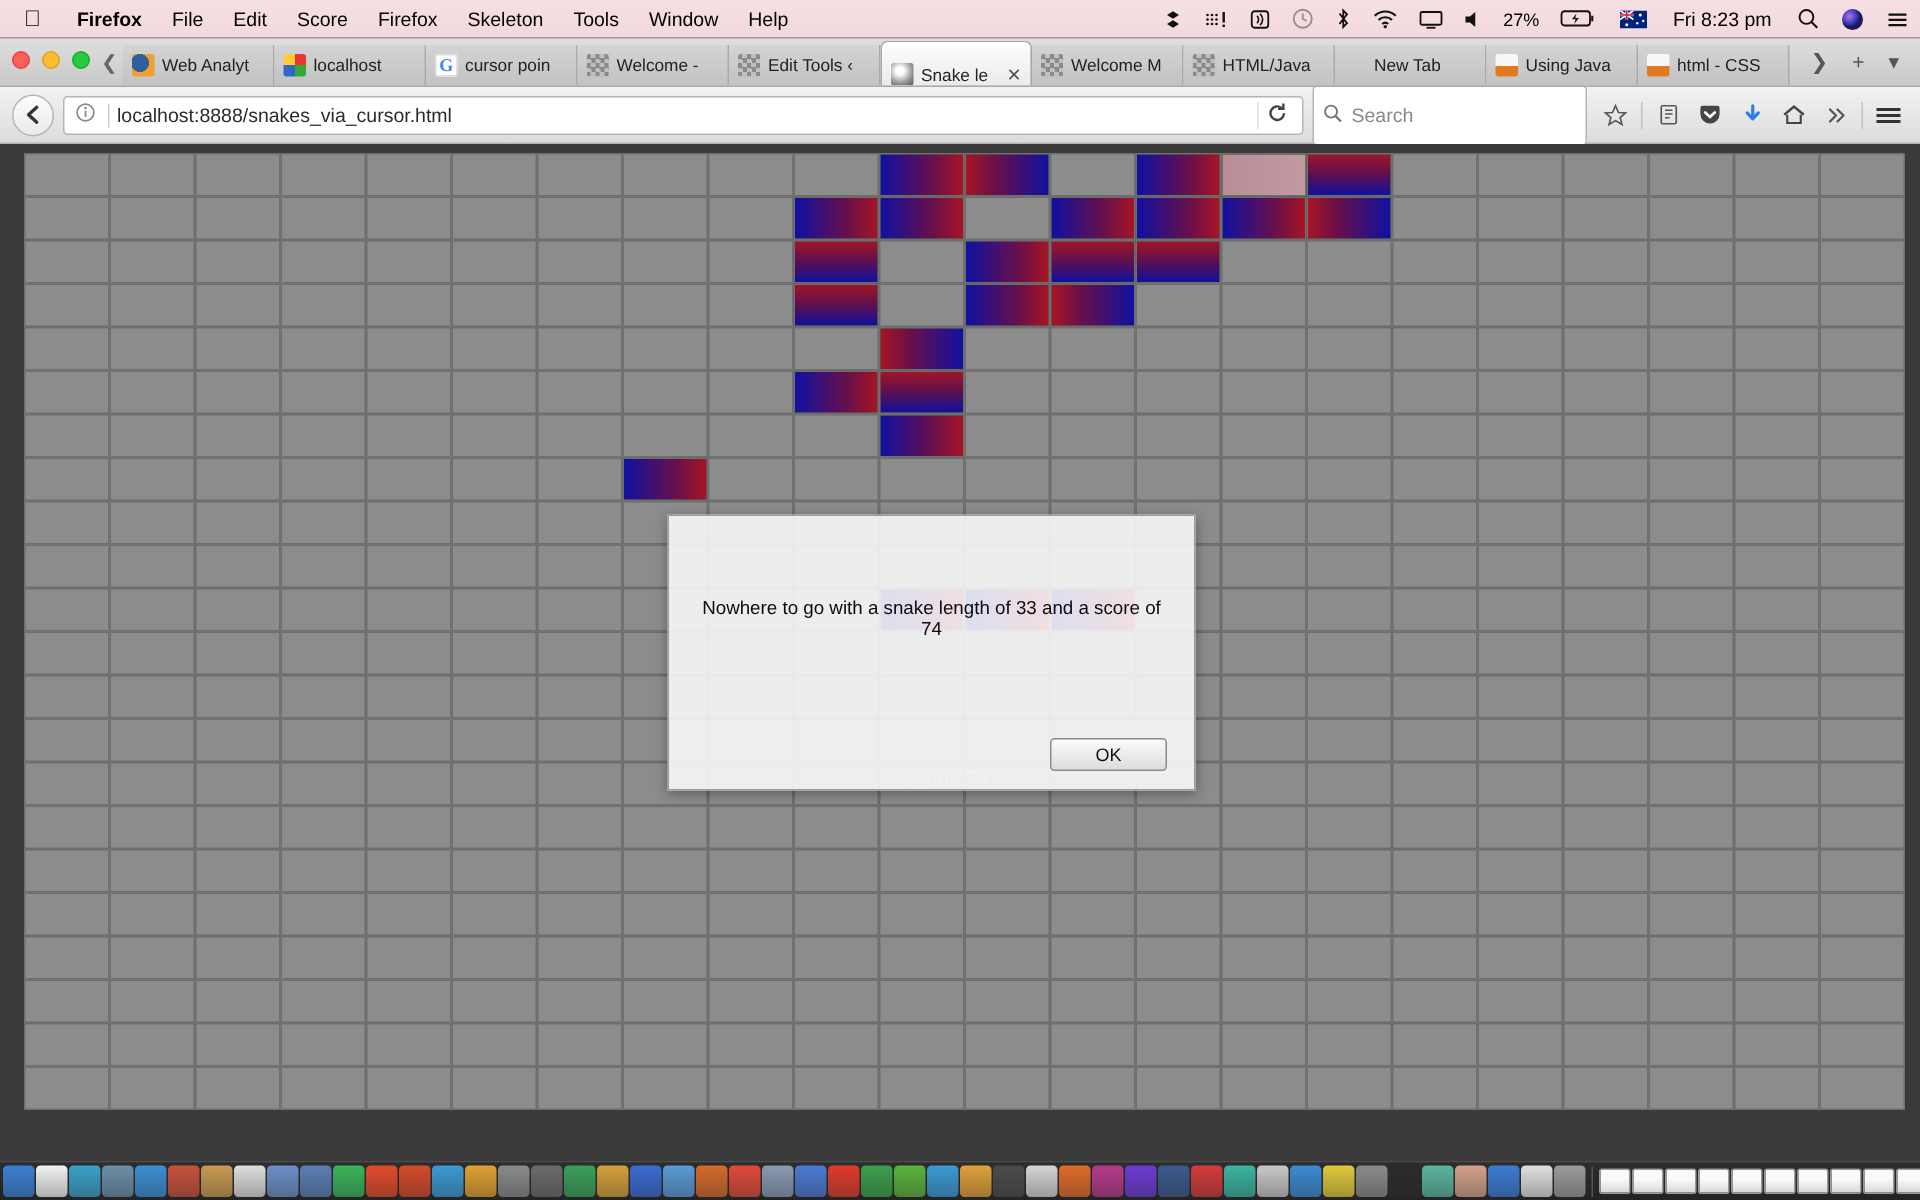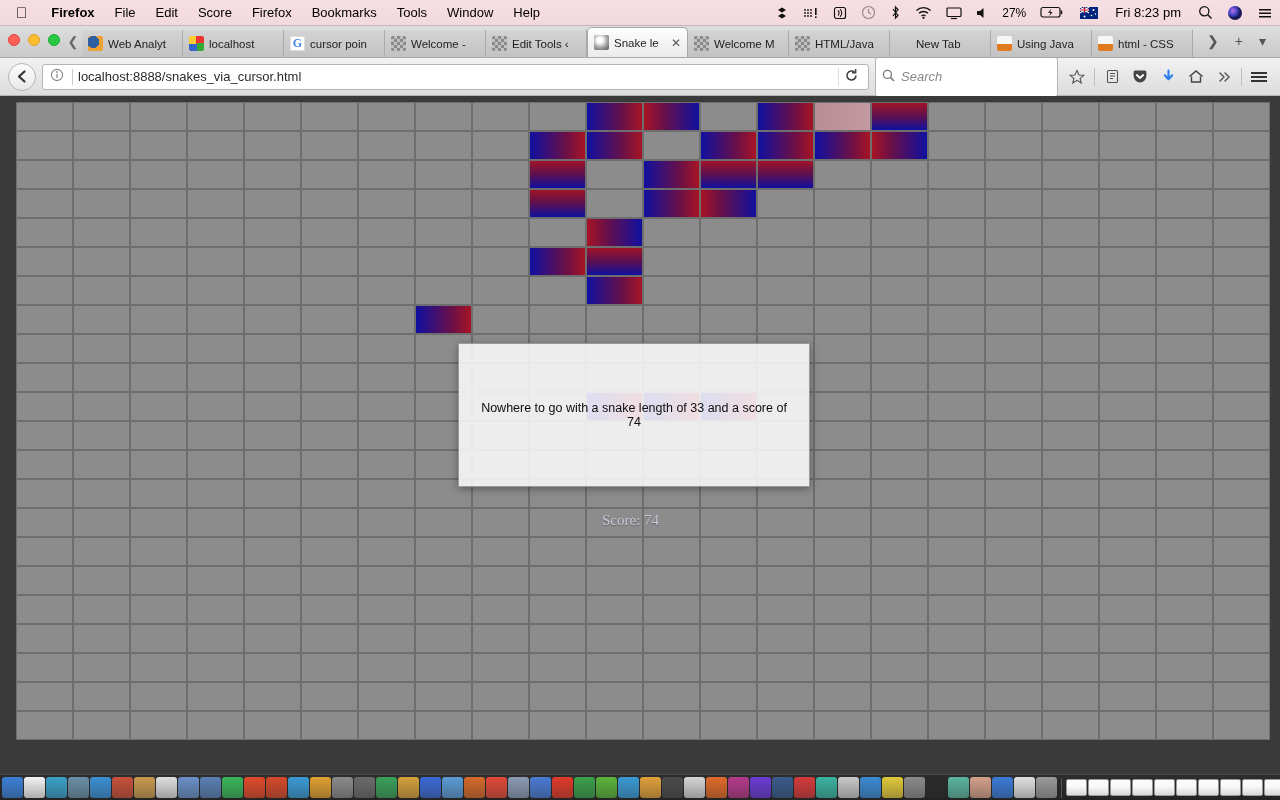--- a/index.html
+++ b/index.html
@@ -64,20 +64,21 @@
     background: linear-gradient(to bottom, #d4d4d4, #c2c2c2);
     border-right: 1px solid #aaa;
     overflow: hidden; white-space: nowrap;
   }
   .tab.active {
     height: 30px;
     background: linear-gradient(to bottom, #fdfdfd, #ebebeb);
     border: 1px solid #a8a8a8; border-bottom: none;
     border-radius: 5px 5px 0 0;
     z-index: 3;
+    align-items: flex-end;
   }
   .tab .favicon {
     width: 15px; height: 15px; margin-right: 5px; flex: 0 0 15px;
     border-radius: 2px; position: relative;
   }
   .tab .tlabel { overflow: hidden; text-overflow: clip; flex: 1; }
   .tab .tclose { margin-left: 3px; color: #555; font-size: 12px; }
   .fav-blob { background: radial-gradient(circle at 35% 40%, #2e5f9e 0 45%, #f0a030 46% 100%); border-radius:50%; }
   .fav-rj { background: conic-gradient(#e33 0 25%, #3a3 25% 50%, #36c 50% 75%, #fc3 75% 100%); }
   .fav-g {
@@ -119,21 +120,21 @@
     font-size: 13px; color: #000;
   }
   #urlbar .idbtn { width: 20px; text-align:center; color:#777; font-size: 12px; }
   #urlbar .divider { width:1px; height:16px; background:#ccc; margin: 0 5px; }
   #urlbar .urltext { color: #2b2b2b; }
   #urlbar .reload { width: 26px; text-align:center; color:#555; font-size:14px; border-left:1px solid #ddd; }
   #searchbar {
     width: 183px; height: 40px;
     background: #fff; border: 1px solid #b5b5b5; border-radius: 3px;
     display: flex; align-items: center; padding: 0 6px; gap: 6px;
-    font-size: 13px; color: #888; font-style: italic;
+    font-size: 13px; color: #888;
   }
   #navicons { display: flex; align-items: center; gap: 2px; }
   #navicons .ni { width: 26px; height: 26px; display:flex; align-items:center; justify-content:center; color:#555; font-size:14px; }
   #navicons .sep { width:1px; height:18px; background:#c0c0c0; margin:0 2px; }
 
   
   #page {
     position: relative;
     height: 678px;
     background: #3a3a3a;
@@ -168,22 +169,22 @@
     font-size: 15px;
     color: #c5c8d8;
     font-family: "Liberation Serif", serif;
     text-shadow: 0 1px 1px rgba(0,0,0,.3);
     pointer-events: none;
   }
 
   
   #dialog {
     position: absolute;
-    left: 458px; top: 247px;
-    width: 352px; height: 144px;
+    left: 445px; top: 247px;
+    width: 352px; height: 184px;
     background: rgba(250,250,252,0.88);
     border: 1px solid #9a9a9a;
     box-shadow: 0 2px 8px rgba(0,0,0,.35);
     display: flex; flex-direction: column;
   }
   #dialog .dmsg {
     flex: 1;
     display: flex; align-items: center; justify-content: center;
     font-size: 12.5px; color: #0c0c0c;
     padding: 0 14px; text-align: center;
@@ -225,21 +226,21 @@
 </head>
 <body>
 
 <div id="menubar">
   <div class="apple"></div>
   <div class="mi bold">Firefox</div>
   <div class="mi">File</div>
   <div class="mi">Edit</div>
   <div class="mi">Score</div>
   <div class="mi">Firefox</div>
-  <div class="mi">Bookmarks</div>
+  <div class="mi">Skeleton</div>
   <div class="mi">Tools</div>
   <div class="mi">Window</div>
   <div class="mi">Help</div>
   <div class="spacer"></div>
 
   <div class="status">
     <svg width="14" height="14" viewBox="0 0 14 14">
         <path d="M7 1.5 L11 4 L7 6.5 L3 4 Z M7 7.5 L11 10 L7 12.5 L3 10 Z" fill="#111"></path>
       </svg>
   </div>
@@ -977,20 +978,23 @@
         <div class="cell"></div>
         <div class="cell"></div>
         <div class="cell"></div>
         <div class="cell"></div>
         <div class="cell"></div>
       </div>
     <div id="scorelabel">Score: 74</div>
 
     <div id="dialog">
       <div class="dmsg">Nowhere to go with a snake length of 33 and a score of 74</div>
+      <div class="dbar">
+        <div id="okbtn">OK</div>
+      </div>
     </div>
   </div>
 </div>
 
 <div id="dock">
     <div class="dockicon" style="background: linear-gradient(rgb(59, 127, 212), rgba(59, 127, 212, 0.667));"></div>
     <div class="dockicon" style="background: linear-gradient(rgb(242, 242, 242), rgba(242, 242, 242, 0.667));"></div>
     <div class="dockicon" style="background: linear-gradient(rgb(58, 160, 200), rgba(58, 160, 200, 0.667));"></div>
     <div class="dockicon" style="background: linear-gradient(rgb(106, 143, 168), rgba(106, 143, 168, 0.667));"></div>
     <div class="dockicon" style="background: linear-gradient(rgb(59, 143, 212), rgba(59, 143, 212, 0.667));"></div>

